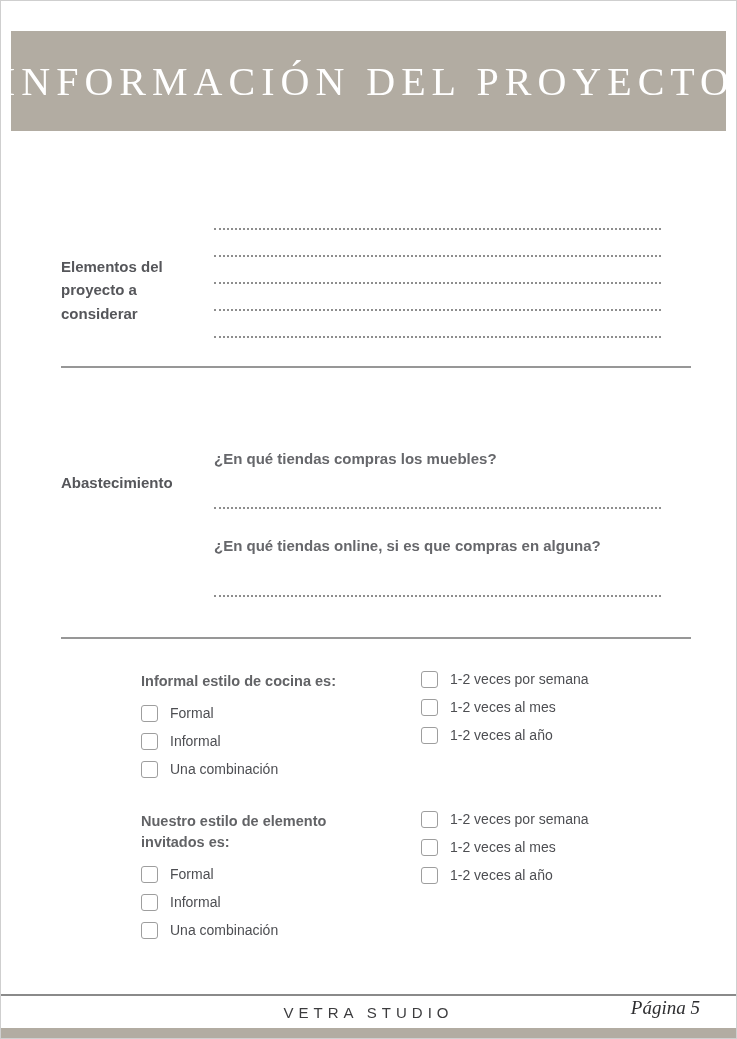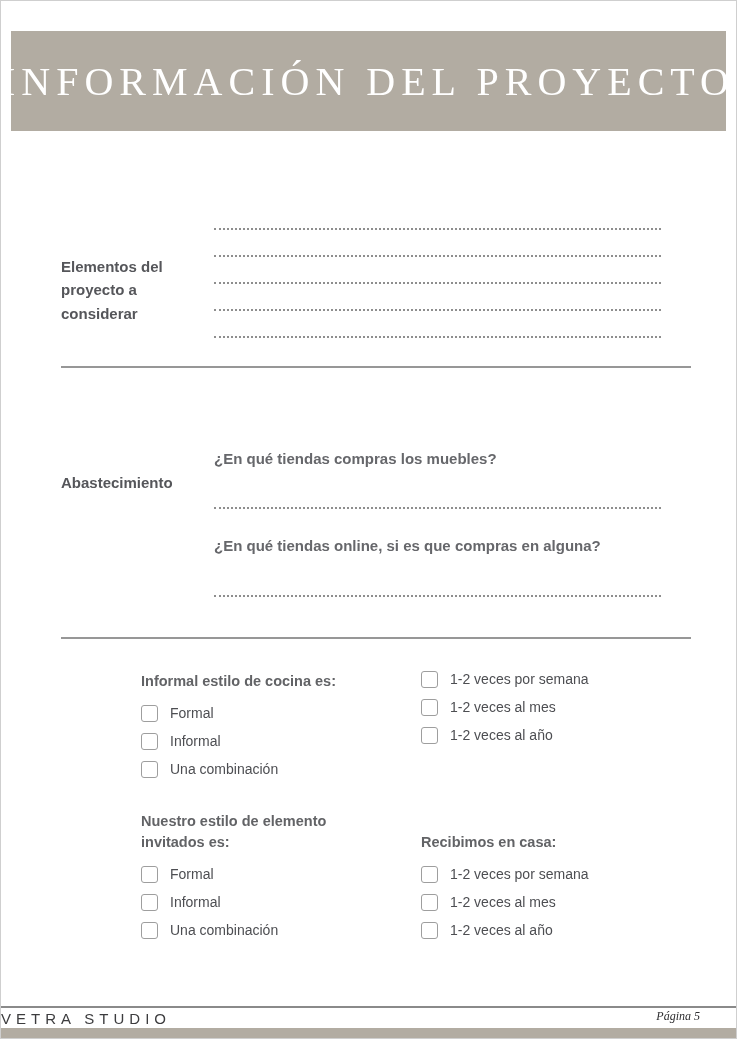--- a/index.html
+++ b/index.html
@@ -82,32 +82,32 @@
     width:17px;height:17px;flex:0 0 17px;
     background:#fff;
     border:1.5px solid #9e9e9e;
     border-radius:3px;
     cursor:pointer;
   }
   .opt-label{font-size:14px;color:#4d4e52;}
   
   .footer{
     position:absolute;left:0;right:0;bottom:10px;
-    height:22px;
+    height:34px;
     border-top:2px solid #8a8a8a;
-    display:flex;align-items:center;
+    display:flex;align-items:center;justify-content:center;
   }
   .brand{
     font-size:15px;letter-spacing:5px;color:#3c3c3e;
   }
   .pagenum{
     position:absolute;right:36px;top:1px;
     font-family:"Liberation Serif",serif;
     font-style:italic;
-    font-size:12px;color:#2e2e30;
+    font-size:19px;color:#2e2e30;
   }
   .bottom-strip{
     position:absolute;left:0;right:0;bottom:0;height:10px;
     background:var(--banner);
   }
 </style>
 </head>
 <body>
 
 <div class="page">
@@ -192,21 +192,20 @@
           <span class="cb"></span>
           <span class="opt-label">Informal</span>
         </div>
         <div class="opt">
           <span class="cb"></span>
           <span class="opt-label">Una combinación</span>
         </div>
       </div>
 
       <div class="group pad-title">
-        <div class="group-title">Recibimos en casa:</div>
         <div class="opt">
           <span class="cb"></span>
           <span class="opt-label">1-2 veces por semana</span>
         </div>
         <div class="opt">
           <span class="cb"></span>
           <span class="opt-label">1-2 veces al mes</span>
         </div>
         <div class="opt">
           <span class="cb"></span>

